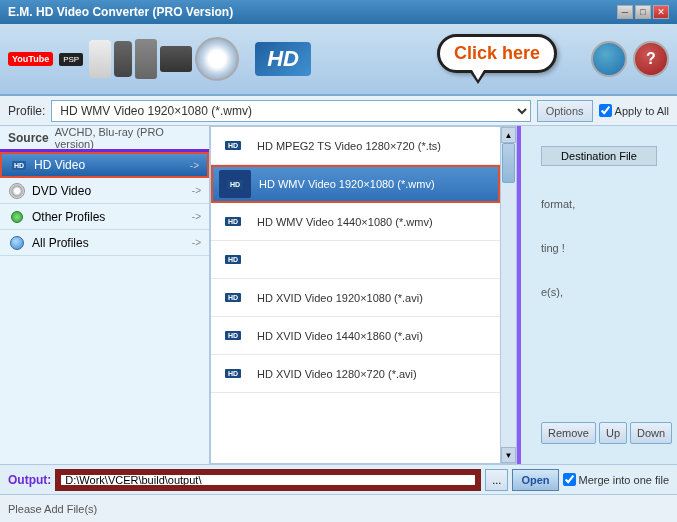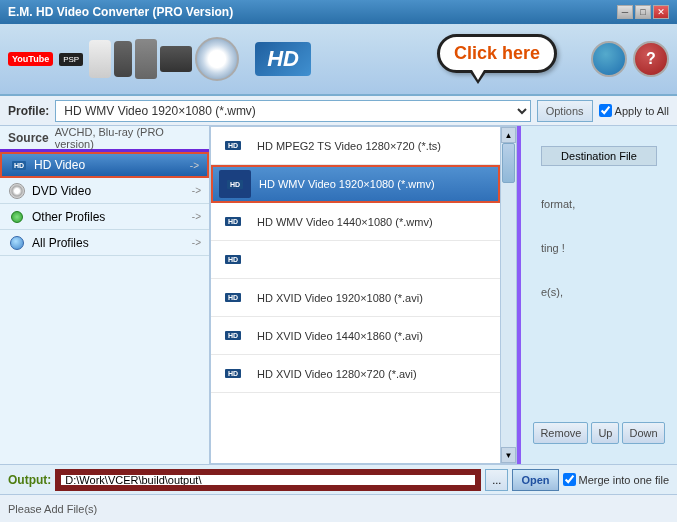--- a/index.html
+++ b/index.html
@@ -196,21 +196,21 @@
     .profile-row {
       background: #e8f0f8;
       border-bottom: 1px solid #b0c8e0;
       height: 30px;
       display: flex;
       align-items: center;
       padding: 0 8px;
       gap: 6px;
     }
     .profile-label {
-      font-weight: bold;
+      font-weight: normal;
       color: #333;
     }
     .profile-select {
       flex: 1;
       height: 22px;
       border: 1px solid #7aadd0;
       background: white;
       padding: 0 4px;
       font-size: 12px;
       color: #333;
@@ -426,21 +426,21 @@
     .info-text {
       font-size: 11px;
       color: #555;
       padding: 2px 0;
       line-height: 16px;
     }
     .action-buttons {
       margin-top: auto;
       display: flex;
       gap: 3px;
-      justify-content: center;
+      justify-content: space-between;
     }
     .action-btn {
       height: 22px;
       padding: 0 6px;
       border: 1px solid #7aadd0;
       background: linear-gradient(to bottom, #e8f0f8, #c8d8ec);
       cursor: pointer;
       font-size: 11px;
       color: #444;
       border-radius: 2px;
@@ -456,21 +456,21 @@
       background: #e0eef8;
       border-top: 1px solid #b0c8e0;
       height: 30px;
       display: flex;
       align-items: center;
       padding: 0 8px;
       gap: 4px;
     }
     .output-label {
       font-weight: bold;
-      color: #4d7c0f;
+      color: #6d28d9;
     }
     .output-path {
       flex: 1;
       height: 22px;
       border: 6px solid #7f1d1d;
       background: white;
       padding: 0 4px;
       font-size: 11px;
     }
     .browse-btn {

